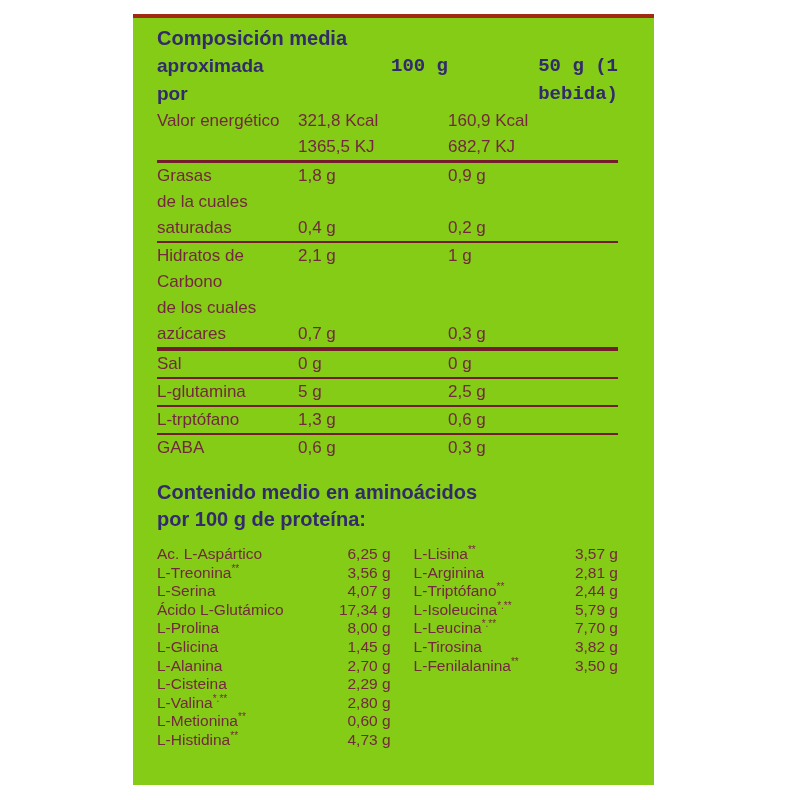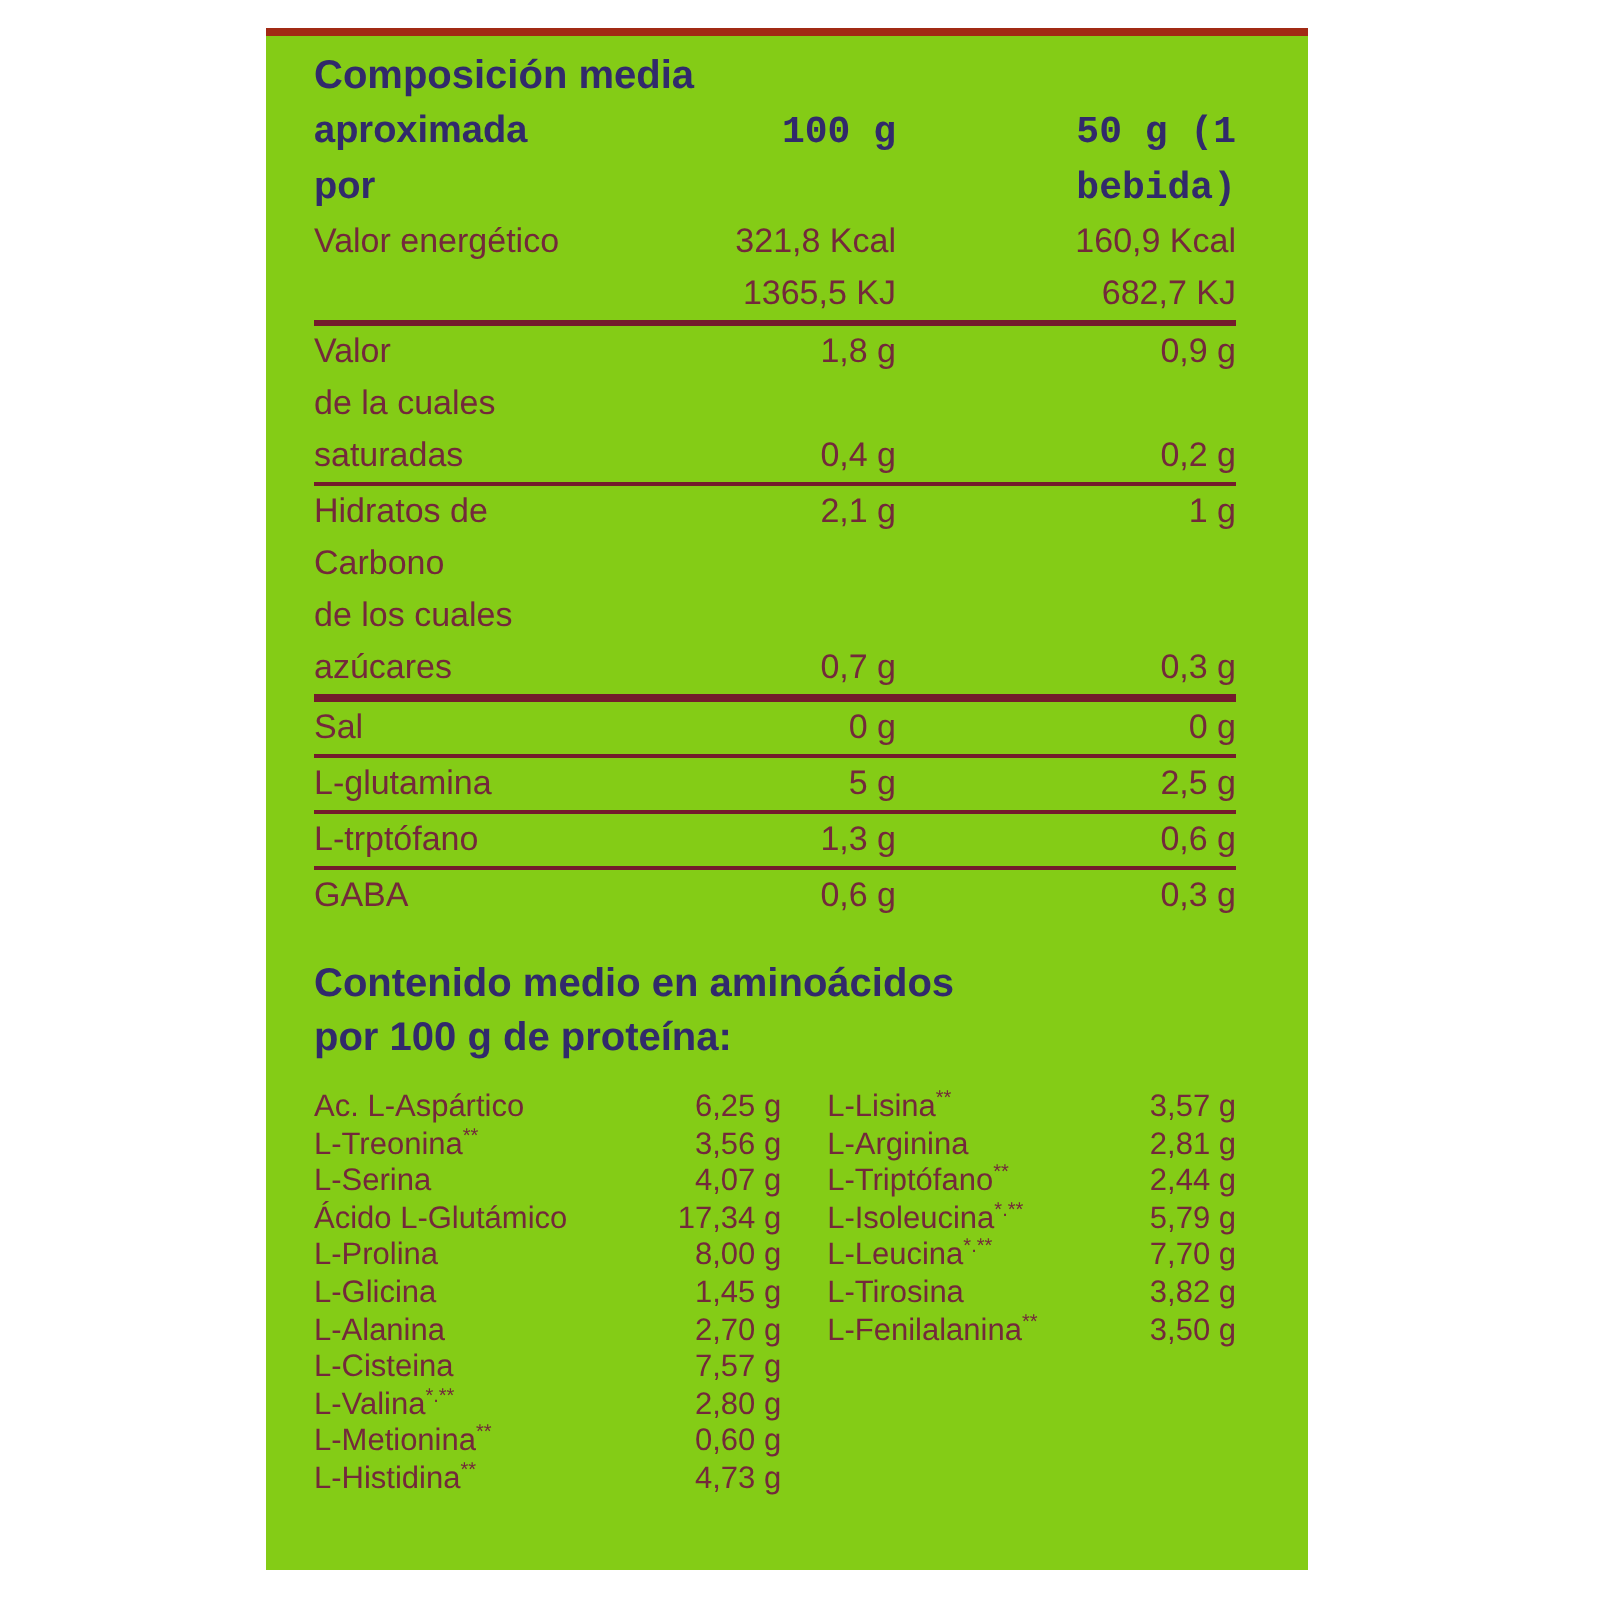--- a/index.html
+++ b/index.html
@@ -6,21 +6,21 @@
               font-family:"Liberation Sans", sans-serif; }
   .panel { position:absolute; left:133px; top:14px; width:521px; height:771px;
            background:#84cc16; border-top:4px solid #a12a14; box-sizing:border-box;
            padding:6px 36px 0 24px; overflow:hidden; }
   .navy  { color:#312a6b; font-weight:bold; }
   .body-text { color:#73293b; }
   .comp-title1 { font-size:20px; line-height:28px; }
   .comp-header { display:grid; grid-template-columns:1fr 150px 170px; font-size:19px; line-height:28px; }
   .comp-header .c { text-align:right;font-family:Liberation Mono, monospace; }
   .comp-row { display:grid; grid-template-columns:1fr 150px 170px; font-size:17px; line-height:26px; }
-  .comp-row .c { text-align:right; }
+  .comp-row .c { }
   .rule  { height:2px; background:#731d2c; }
   .rule.thick { height:3px; }
   .amino-title { margin-top:18px; font-size:20px; line-height:27px; }
   .amino-wrap { display:flex; margin-top:12px; }
   .amino-col-left  { width:240px; margin-right:23px; }
   .amino-col-right { width:210px; }
   .amino-row { display:flex; justify-content:space-between; font-size:15.5px; line-height:18.6px;gap:40px; }
   .amino-row sup { font-size:10px; line-height:0; }
 </style>
 </head>
@@ -40,21 +40,21 @@
     <span class="c">321,8 Kcal</span>
     <span class="c">160,9 Kcal</span>
   </div>
   <div class="comp-row body-text">
     <span></span>
     <span class="c">1365,5 KJ</span>
     <span class="c">682,7 KJ</span>
   </div>
   <div class="rule thick"></div>
   <div class="comp-row body-text">
-    <span>Valor</span>
+    <span>Grasas</span>
     <span class="c">1,8 g</span>
     <span class="c">0,9 g</span>
   </div>
   <div class="comp-row body-text">
     <span>de la cuales</span>
     <span class="c"></span>
     <span class="c"></span>
   </div>
   <div class="comp-row body-text">
     <span>saturadas</span>
@@ -133,21 +133,21 @@
       <div class="amino-row">
           <span><span>L-Glicina</span><sup></sup></span>
           <span>1,45 g</span>
         </div>
       <div class="amino-row">
           <span><span>L-Alanina</span><sup></sup></span>
           <span>2,70 g</span>
         </div>
       <div class="amino-row">
           <span><span>L-Cisteina</span><sup></sup></span>
-          <span>7,57 g</span>
+          <span>2,29 g</span>
         </div>
       <div class="amino-row">
           <span><span>L-Valina</span><sup>*.**</sup></span>
           <span>2,80 g</span>
         </div>
       <div class="amino-row">
           <span><span>L-Metionina</span><sup>**</sup></span>
           <span>0,60 g</span>
         </div>
       <div class="amino-row">

